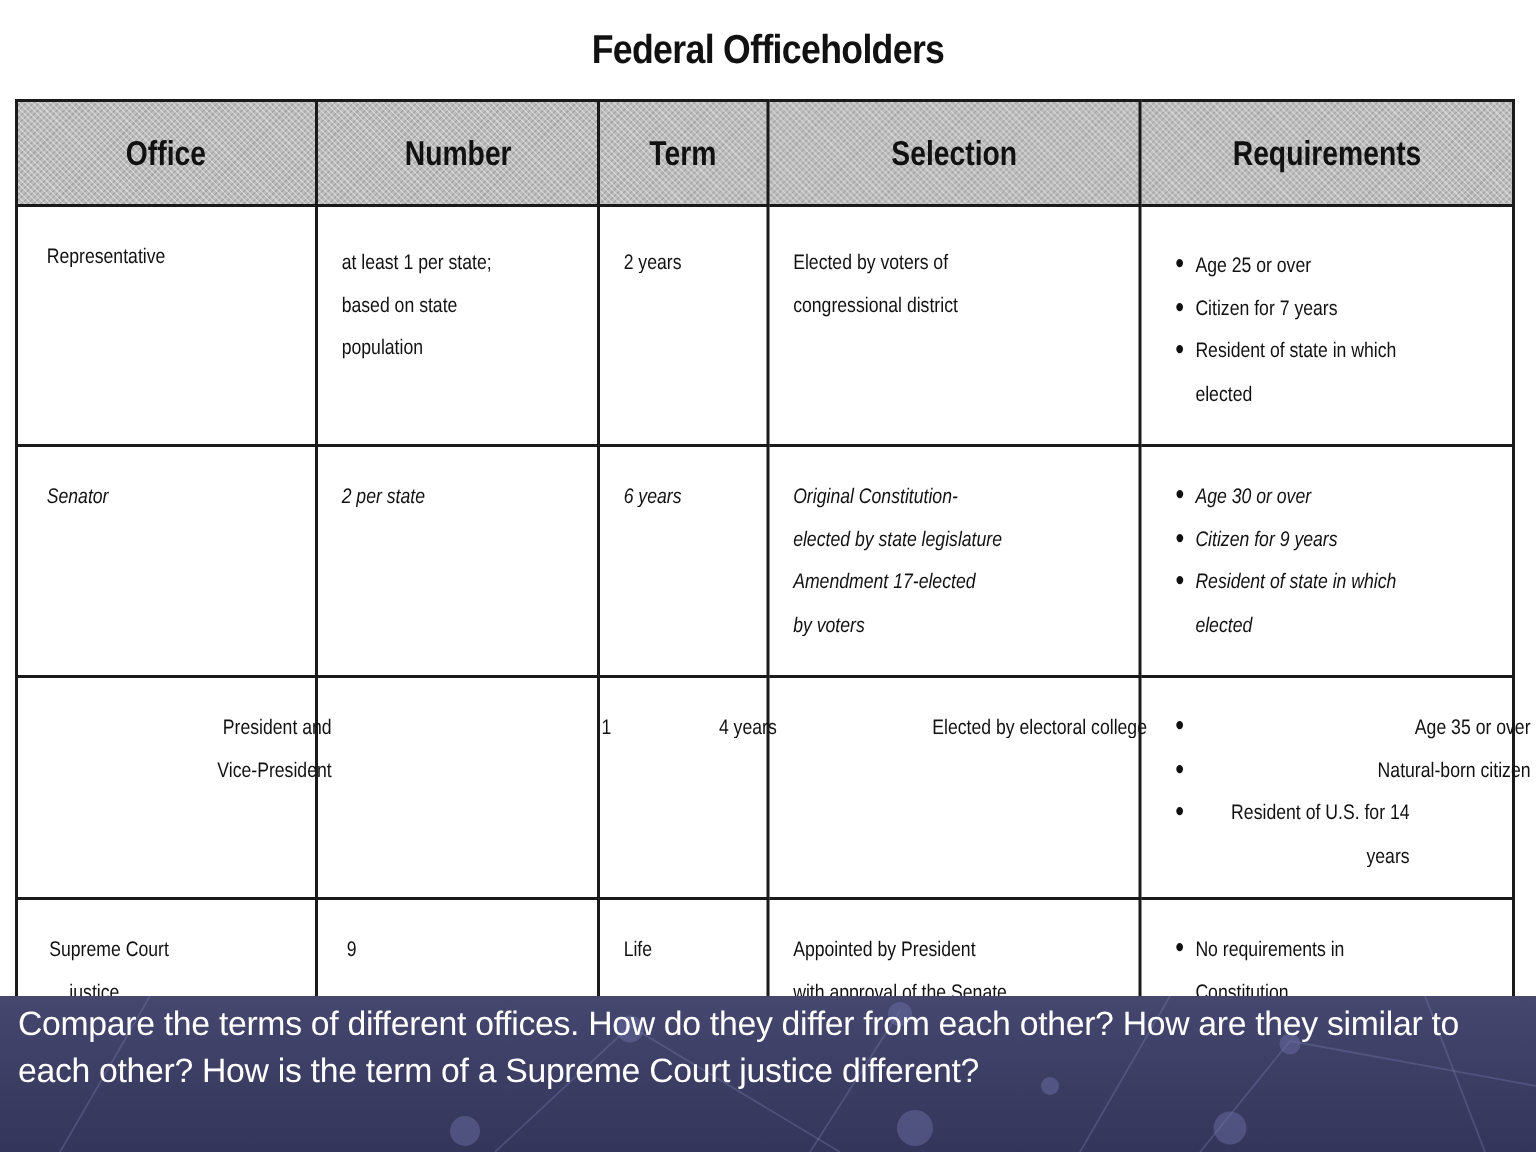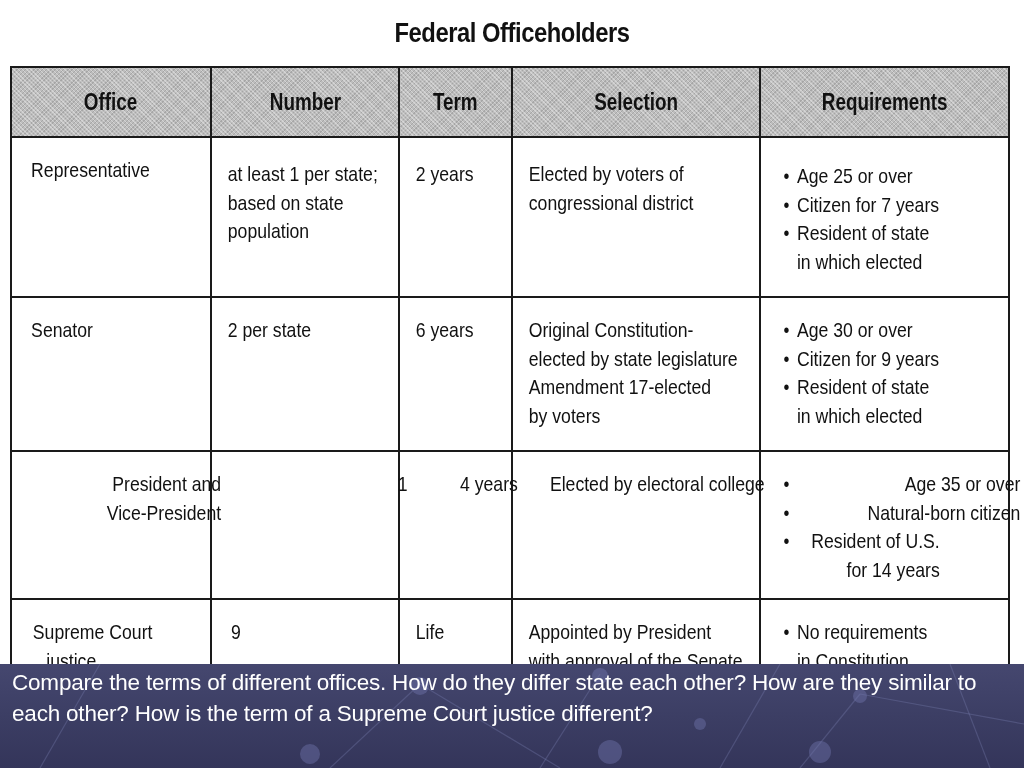--- a/index.html
+++ b/index.html
@@ -34,37 +34,37 @@
       height: 60px;
       vertical-align: middle;
       font-size: 23px; font-weight: bold;
       background-color: #bdbdbd;
       background-image:
         repeating-linear-gradient(45deg, rgba(255,255,255,0.35) 0 1px, transparent 1px 3px),
         repeating-linear-gradient(-45deg, rgba(0,0,0,0.12) 0 1px, transparent 1px 3px);
     }
     th span { display: inline-block; transform: scaleX(0.82); }
     td {
-      font-size: 21px; line-height: 28.5px;
+      font-size: 14px; line-height: 28.5px;
     }
     .cell-inner {
       padding: 14px 0 0 14px;
       transform: scaleX(0.84); transform-origin: left top;
       width: 118%;
     }
     .office-inner { padding-left: 18px; }
     .indent { padding-left: 16px; display: block; }
     ul.reqs { list-style: none; margin: 0; padding: 0; }
     ul.reqs li { position: relative; padding-left: 16px; }
     ul.reqs li::before {
       content: "\2022"; position: absolute; left: 0; top: 0;
       font-size: 20px;
     }
     tr.r1 td { height: 150px; }
-    tr.r2 td { height: 144px; }
+    tr.r2 td { height: 144px; font-style: italic; }
     tr.r3 td { height: 138px; text-align: right; }
     tr.r4 td { height: 90px; }
     .col-office { width: 200px; }
     .col-number { width: 188px; }
     .col-term { width: 113px; }
     .col-selection { width: 248px; }
     .col-reqs { width: 249px; }
 
     .footer {
       position: absolute; left: 0; top: 664px; width: 1024px; height: 104px;
@@ -258,14 +258,14 @@
     <g fill="rgba(110,115,170,0.45)">
       <circle cx="420" cy="22" r="9"></circle>
       <circle cx="600" cy="12" r="8"></circle>
       <circle cx="310" cy="90" r="10"></circle>
       <circle cx="610" cy="88" r="12"></circle>
       <circle cx="820" cy="88" r="11"></circle>
       <circle cx="860" cy="32" r="7"></circle>
       <circle cx="700" cy="60" r="6"></circle>
     </g>
   </svg>
-  <div class="footer-text">Compare the terms of different offices. How do they differ state each other? How are they similar to each other? How is the term of a Supreme Court justice different?</div>
+  <div class="footer-text">Compare the terms of different offices. How do they differ from each other? How are they similar to each other? How is the term of a Supreme Court justice different?</div>
 </div>
 
 </body></html>

